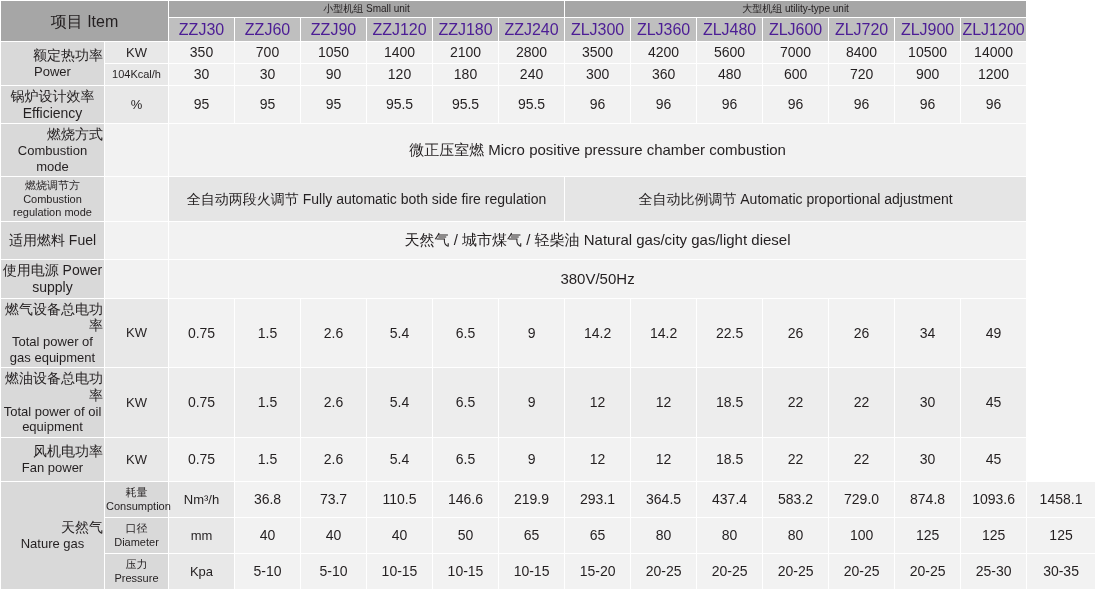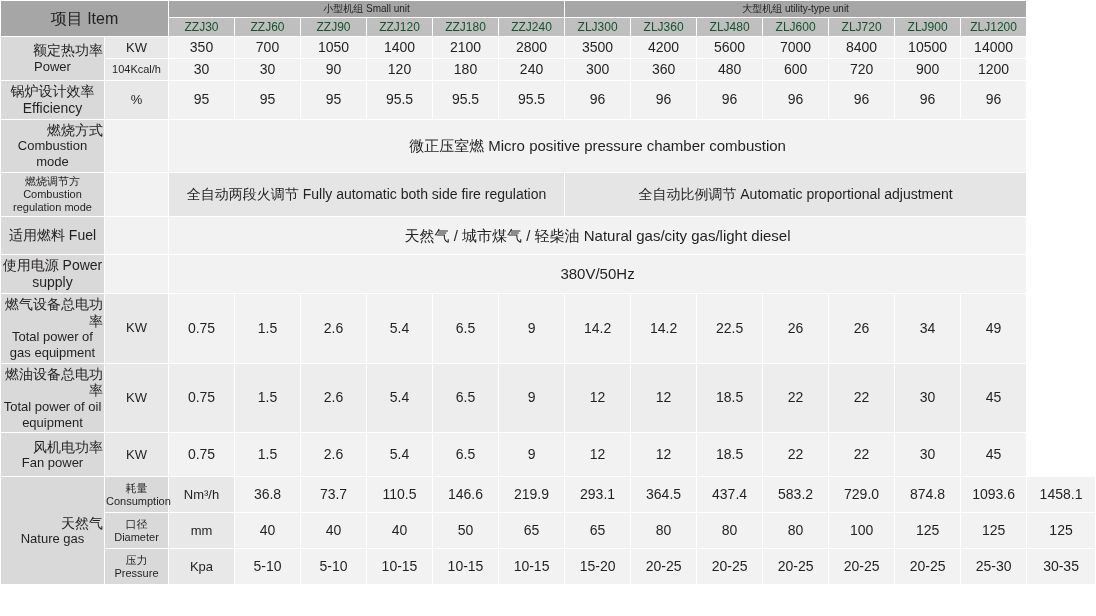--- a/index.html
+++ b/index.html
@@ -18,21 +18,21 @@
   table.spec td, table.spec th{
     border:1px solid #ffffff;
     text-align:center;
     vertical-align:middle;
     font-weight:normal;
     padding:2px 1px;
     line-height:1.2;
   }
   
   .hdr-dark{background:#a6a6a6;color:#231f20;font-size:10px;}
-  .hdr-mid{background:#bfbfbf;color:#14532d;font-size:12px;}
+  .hdr-mid{background:#bfbfbf;color:#4c1d95;font-size:16px;}
   .lbl{background:#d9d9d9;font-size:14px;}
   .lbl-sm{background:#d9d9d9;font-size:11px;}
   .unit{background:#e8e8e8;font-size:13px;margin-top:25px;}
   .val{background:#f2f2f2;font-size:14px;}
   .val-alt{background:#ededed;font-size:14px;}
   .wide{background:#f2f2f2;font-size:15px;}
   .wide-sm{background:#e5e5e5;font-size:14px;}
   .cn{font-size:14px;display:block;text-align:right;}
   .en{font-size:13px;display:block;}
   .cn-sm{font-size:11px;display:block;}

